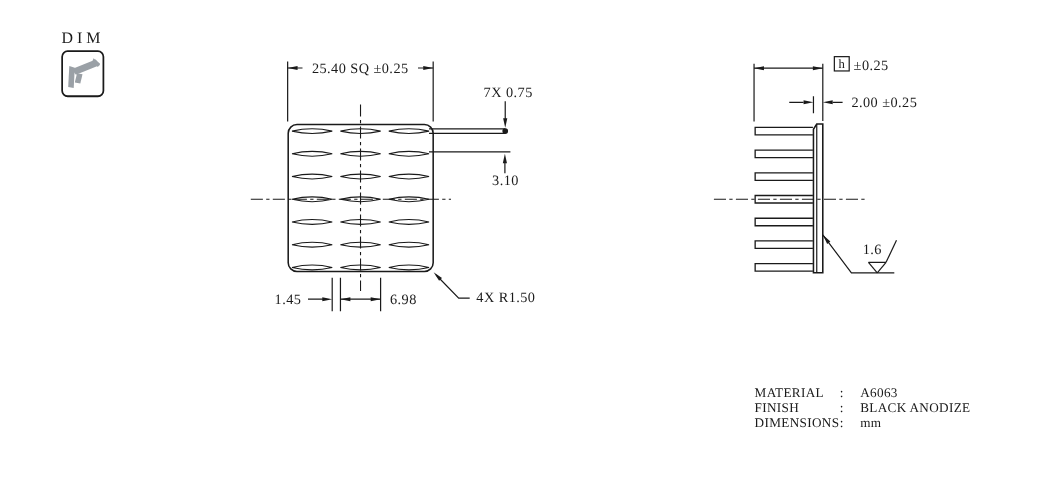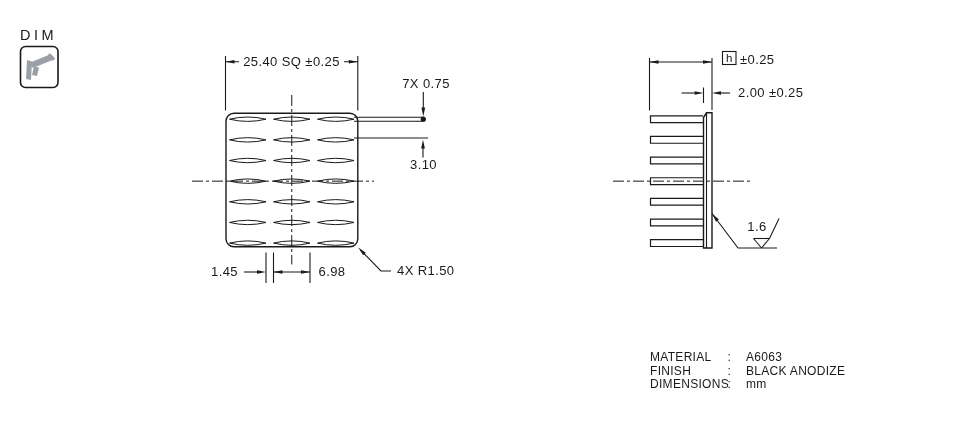--- a/index.html
+++ b/index.html
@@ -1,17 +1,17 @@
 <!DOCTYPE html>
 <html><head>
 <meta charset="utf-8">
 <style>
   html,body{margin:0;padding:0;background:#ffffff;}
   .stage{position:relative;width:853px;height:442px;background:#ffffff;overflow:hidden;
-         font-family:Liberation Sans, sans-serif;}
+         font-family:Liberation Serif, serif;padding-left:36px;}
   svg{display:block;}
   .olw{stroke:#1a1a1a;stroke-width:1.4;fill:#ffffff;}
   .tl{stroke:#1a1a1a;stroke-width:1.1;fill:none;}
   .cl{stroke:#1a1a1a;stroke-width:1;fill:none;stroke-dasharray:11 3 3 3;}
   .ah{fill:#1a1a1a;stroke:none;}
   .slot{stroke:#1a1a1a;stroke-width:1;fill:none;}
   .fin{stroke:#1a1a1a;stroke-width:1.2;fill:none;}
   .dtx{font-size:13px;fill:#1a1a1a;letter-spacing:0.4px;}
   .htx{font-size:11.5px;fill:#1a1a1a;}
   .ntx{font-size:12px;fill:#1a1a1a;letter-spacing:0.3px;}

